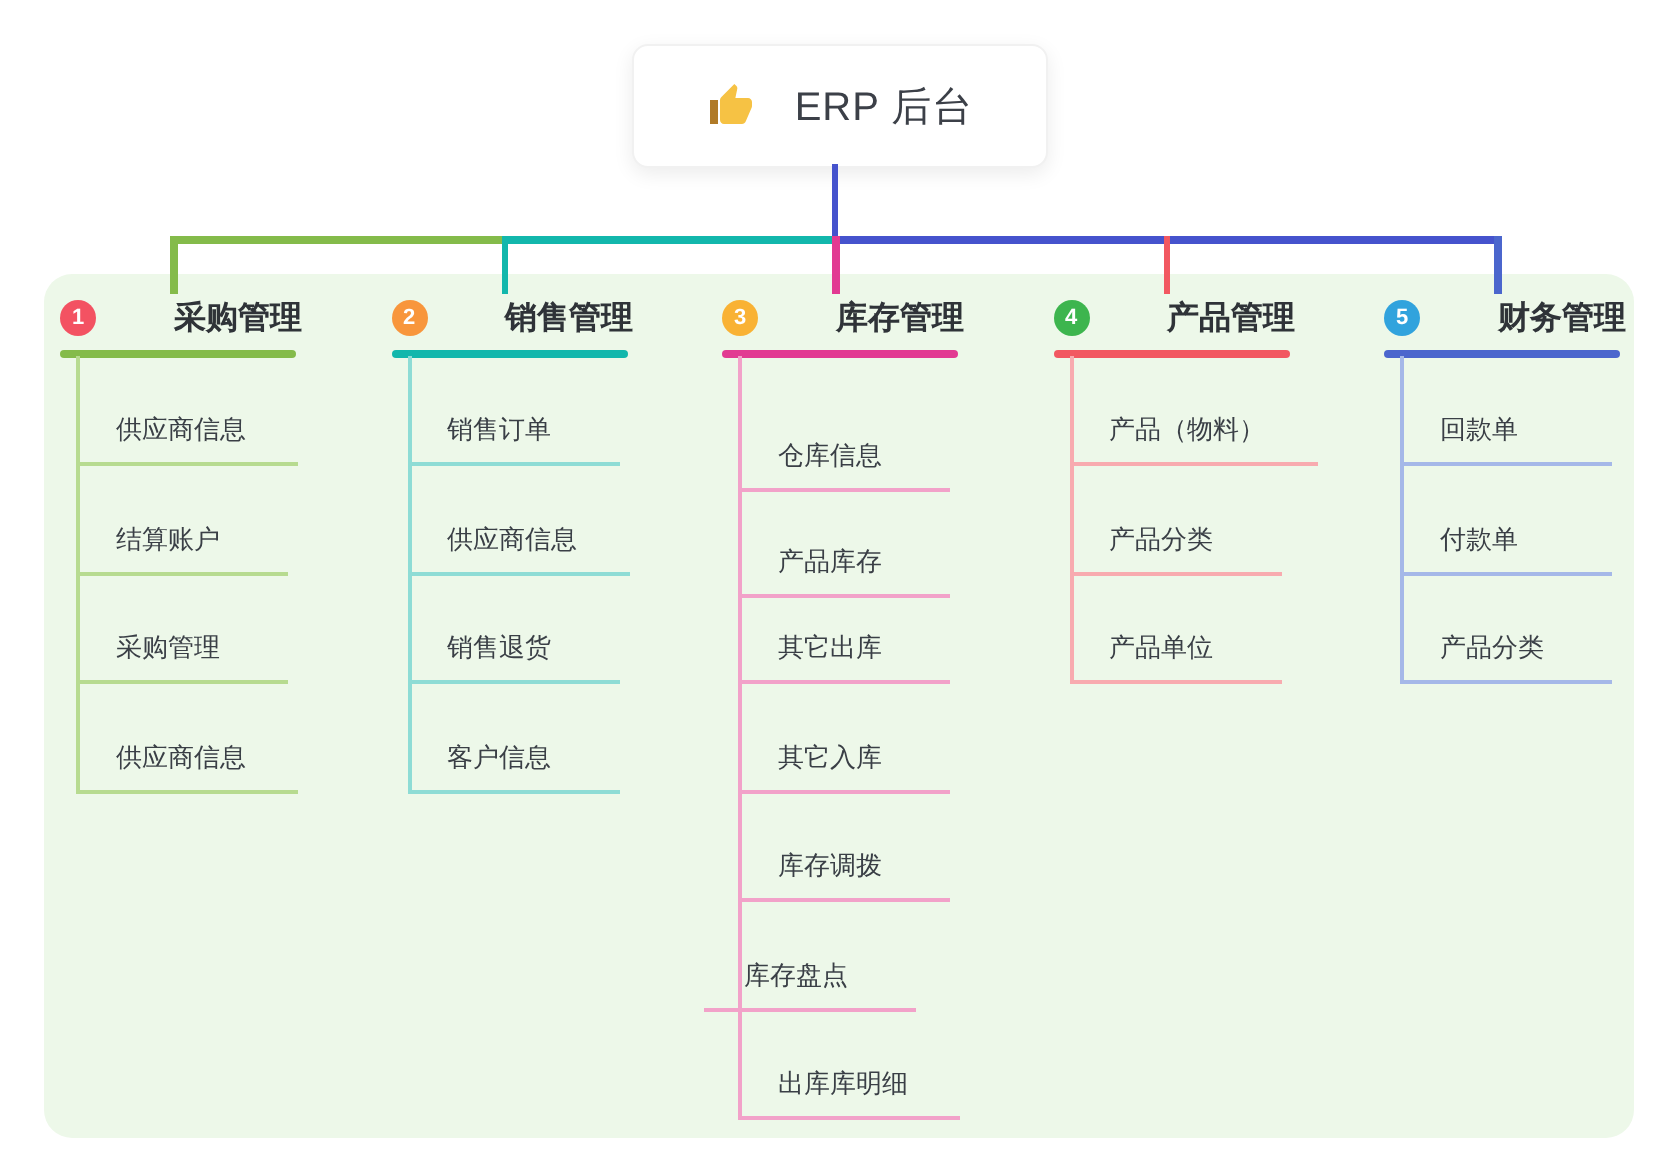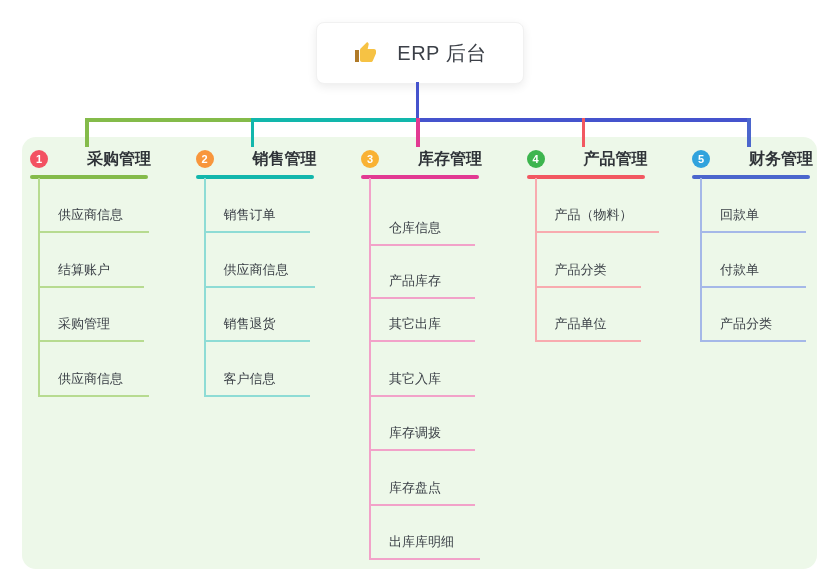--- a/index.html
+++ b/index.html
@@ -88,21 +88,21 @@
         <span class="badge" style="background: rgb(249, 178, 52);">3</span>
         <span class="branch-label">库存管理</span>
       </div>
       <div class="line" style="left: 361px; top: 175px; width: 118px; height: 4px; background: rgb(226, 58, 146); border-radius: 2px;"></div>
       <div class="line" style="left: 369px; top: 178px; width: 2px; height: 382px; background: rgb(242, 162, 201);"></div>
       <div class="child-row" style="left: 369px; top: 204px; border-bottom-color: rgb(242, 162, 201); margin-top: 13px;"><span>仓库信息</span></div>
       <div class="child-row" style="left: 369px; top: 270px; border-bottom-color: rgb(242, 162, 201);"><span>产品库存</span></div>
       <div class="child-row" style="left: 369px; top: 313px; border-bottom-color: rgb(242, 162, 201);"><span>其它出库</span></div>
       <div class="child-row" style="left: 369px; top: 367.5px; border-bottom-color: rgb(242, 162, 201);"><span>其它入库</span></div>
       <div class="child-row" style="left: 369px; top: 422px; border-bottom-color: rgb(242, 162, 201);"><span>库存调拨</span></div>
-      <div class="child-row" style="left: 369px; top: 476.5px; border-bottom-color: rgb(242, 162, 201);"><span>库存盘点</span></div>
+      <div class="child-row" style="left: 352px; top: 476.5px; border-bottom-color: rgb(242, 162, 201);"><span>库存盘点</span></div>
       <div class="child-row" style="left: 369px; top: 531px; border-bottom-color: rgb(242, 162, 201);"><span>出库库明细</span></div>
       <div class="line" style="left: 581.5px; top: 118px; width: 3.5px; height: 29px; background: rgb(242, 88, 97);"></div>
       <div class="branch-header" style="left: 526.5px; top: 148px;">
         <span class="badge" style="background: rgb(61, 181, 78);">4</span>
         <span class="branch-label">产品管理</span>
       </div>
       <div class="line" style="left: 526.5px; top: 175px; width: 118px; height: 4px; background: rgb(242, 88, 97); border-radius: 2px;"></div>
       <div class="line" style="left: 534.5px; top: 178px; width: 2px; height: 164px; background: rgb(248, 171, 175);"></div>
       <div class="child-row" style="left: 534.5px; top: 204px; border-bottom-color: rgb(248, 171, 175);"><span>产品（物料）</span></div>
       <div class="child-row" style="left: 534.5px; top: 258.5px; border-bottom-color: rgb(248, 171, 175);"><span>产品分类</span></div>

